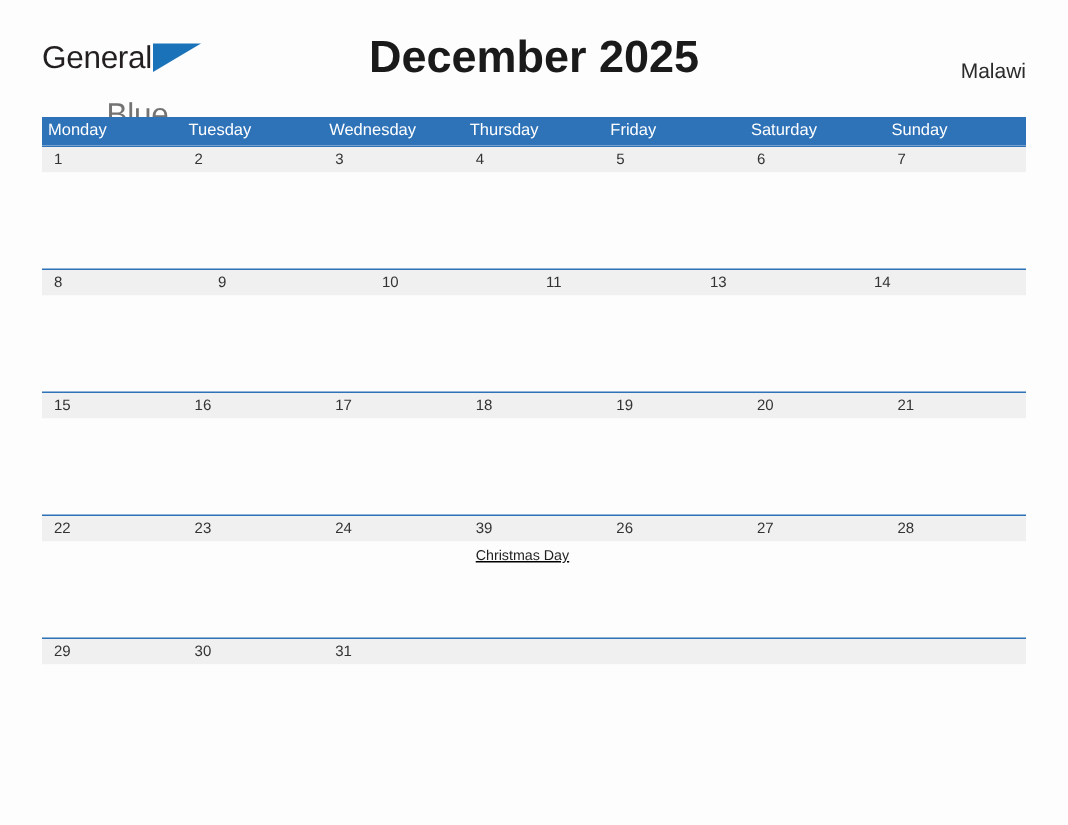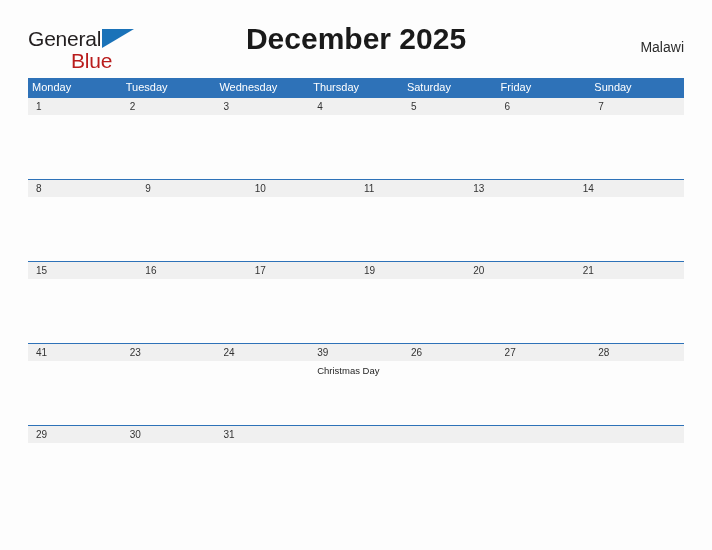--- a/index.html
+++ b/index.html
@@ -46,24 +46,24 @@
   .logo-flag {
     position: absolute;
     left: 74px;
     top: 1px;
     width: 0;
     height: 0;
     border-left: 32px solid #1a72b8;
     border-bottom: 19px solid transparent;
   }
   .logo-row2 {
-    margin-top: 1px;
+    margin-top: 17px;
     margin-left: 43px;
     font-size: 21px;
-    color: #b91c1c;
+    color: #737373;
     letter-spacing: -0.2px;
     white-space: nowrap;
   }
   .cal-title {
     position: absolute;
     left: 0;
     right: 0;
     top: 0;
     text-align: center;
     font-size: 30px;
@@ -133,20 +133,21 @@
     display: flex;
     height: 64px;
     background: #fdfdfd;
   }
   .eventcell {
     flex: 1 1 0;
     box-sizing: border-box;
     padding-left: 8px;
     padding-top: 4px;
     overflow: hidden;
+    text-decoration: underline;
   }
   .event-text {
     font-size: 9.5px;
     line-height: 12px;
     color: #1f1f1f;
     white-space: nowrap;
   }
   .week.last .events {
     height: 64px;
   }
@@ -170,22 +171,22 @@
 
   </div>
 
   <div class="calendar">
 
     <div class="weekday-row">
       <div class="weekday">Monday</div>
       <div class="weekday">Tuesday</div>
       <div class="weekday">Wednesday</div>
       <div class="weekday">Thursday</div>
+      <div class="weekday">Friday</div>
       <div class="weekday">Saturday</div>
-      <div class="weekday">Friday</div>
       <div class="weekday">Sunday</div>
     </div>
 
     <div class="week">
       <div class="dates">
         <div class="daycell">1</div>
         <div class="daycell">2</div>
         <div class="daycell">3</div>
         <div class="daycell">4</div>
         <div class="daycell">5</div>
@@ -249,20 +250,21 @@
             <div class="event-text"></div>
           </div>
       </div>
     </div>
 
     <div class="week">
       <div class="dates">
         <div class="daycell">15</div>
         <div class="daycell">16</div>
         <div class="daycell">17</div>
+        <div class="daycell">18</div>
         <div class="daycell">19</div>
         <div class="daycell">20</div>
         <div class="daycell">21</div>
       </div>
       <div class="events">
         <div class="eventcell">
             <div class="event-text"></div>
           </div>
         <div class="eventcell">
             <div class="event-text"></div>
@@ -280,21 +282,21 @@
             <div class="event-text"></div>
           </div>
         <div class="eventcell">
             <div class="event-text"></div>
           </div>
       </div>
     </div>
 
     <div class="week">
       <div class="dates">
-        <div class="daycell">41</div>
+        <div class="daycell">22</div>
         <div class="daycell">23</div>
         <div class="daycell">24</div>
         <div class="daycell">39</div>
         <div class="daycell">26</div>
         <div class="daycell">27</div>
         <div class="daycell">28</div>
       </div>
       <div class="events">
         <div class="eventcell">
             <div class="event-text"></div>

